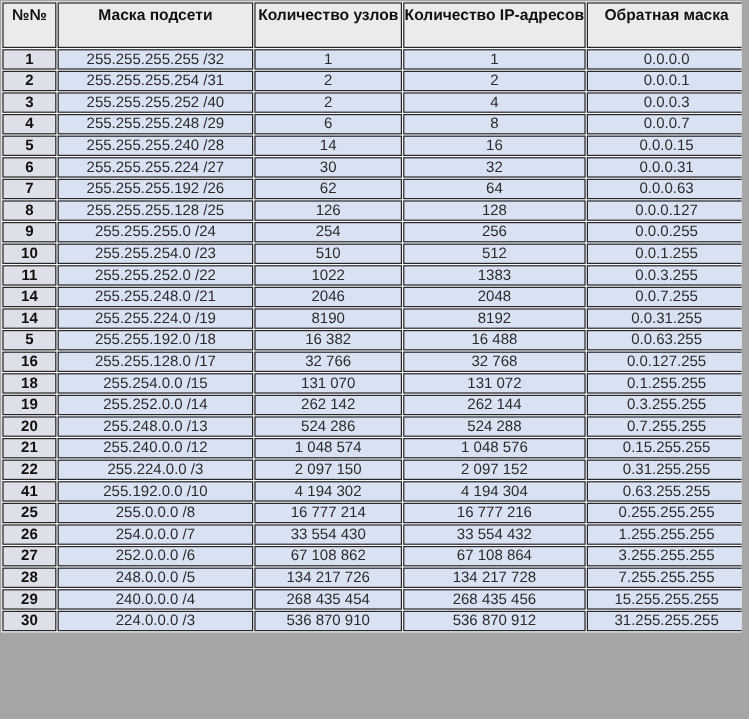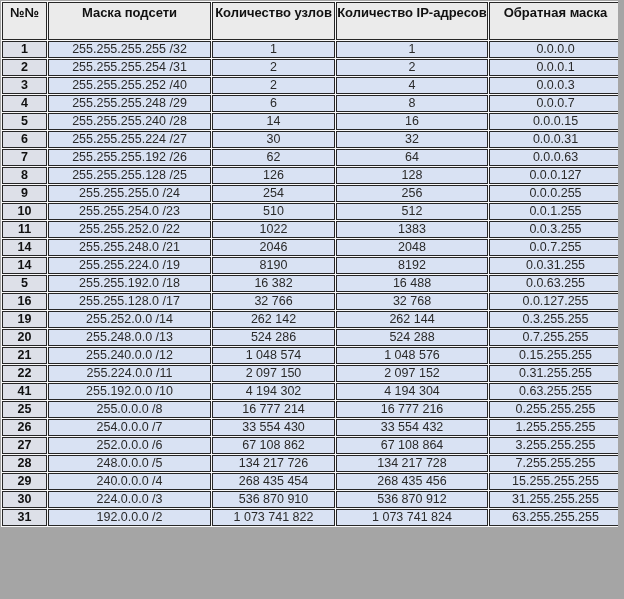--- a/index.html
+++ b/index.html
@@ -180,20 +180,27 @@
           <td class="datacol">0.0.63.255</td>
         </tr>
         <tr>
           <td class="numcol">16</td>
           <td class="datacol">255.255.128.0 /17</td>
           <td class="datacol">32 766</td>
           <td class="datacol">32 768</td>
           <td class="datacol">0.0.127.255</td>
         </tr>
         <tr>
+          <td class="numcol">18</td>
+          <td class="datacol">255.254.0.0 /15</td>
+          <td class="datacol">131 070</td>
+          <td class="datacol">131 072</td>
+          <td class="datacol">0.1.255.255</td>
+        </tr>
+        <tr>
           <td class="numcol">19</td>
           <td class="datacol">255.252.0.0 /14</td>
           <td class="datacol">262 142</td>
           <td class="datacol">262 144</td>
           <td class="datacol">0.3.255.255</td>
         </tr>
         <tr>
           <td class="numcol">20</td>
           <td class="datacol">255.248.0.0 /13</td>
           <td class="datacol">524 286</td>
@@ -202,21 +209,21 @@
         </tr>
         <tr>
           <td class="numcol">21</td>
           <td class="datacol">255.240.0.0 /12</td>
           <td class="datacol">1 048 574</td>
           <td class="datacol">1 048 576</td>
           <td class="datacol">0.15.255.255</td>
         </tr>
         <tr>
           <td class="numcol">22</td>
-          <td class="datacol">255.224.0.0 /11</td>
+          <td class="datacol">255.224.0.0 /3</td>
           <td class="datacol">2 097 150</td>
           <td class="datacol">2 097 152</td>
           <td class="datacol">0.31.255.255</td>
         </tr>
         <tr>
           <td class="numcol">41</td>
           <td class="datacol">255.192.0.0 /10</td>
           <td class="datacol">4 194 302</td>
           <td class="datacol">4 194 304</td>
           <td class="datacol">0.63.255.255</td>
@@ -256,22 +263,15 @@
           <td class="datacol">268 435 456</td>
           <td class="datacol">15.255.255.255</td>
         </tr>
         <tr>
           <td class="numcol">30</td>
           <td class="datacol">224.0.0.0 /3</td>
           <td class="datacol">536 870 910</td>
           <td class="datacol">536 870 912</td>
           <td class="datacol">31.255.255.255</td>
         </tr>
-        <tr>
-          <td class="numcol">31</td>
-          <td class="datacol">192.0.0.0 /2</td>
-          <td class="datacol">1 073 741 822</td>
-          <td class="datacol">1 073 741 824</td>
-          <td class="datacol">63.255.255.255</td>
-        </tr>
       </tbody>
   </table>
 </div>
 
 </body></html>

